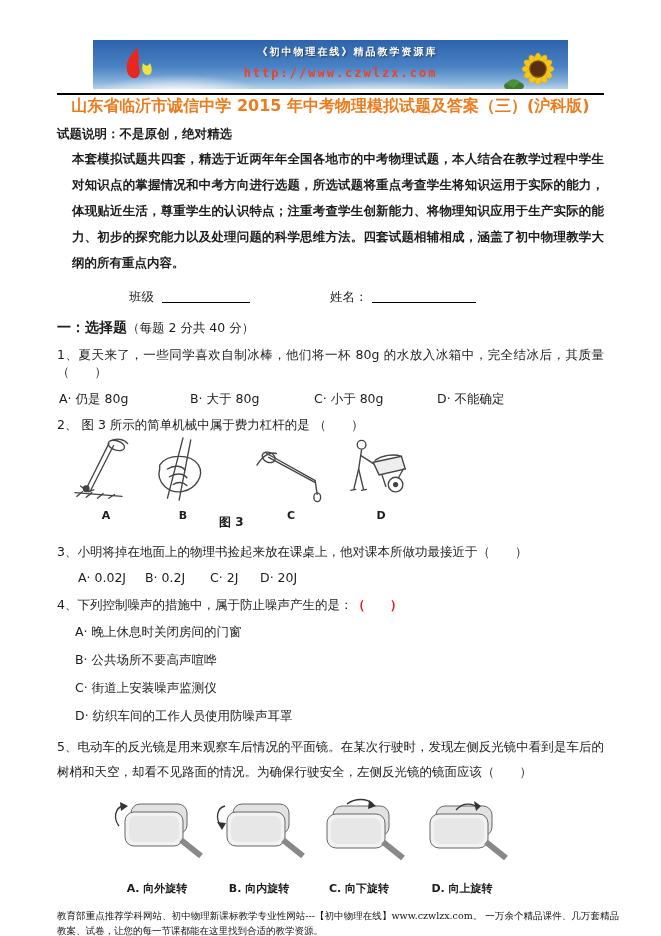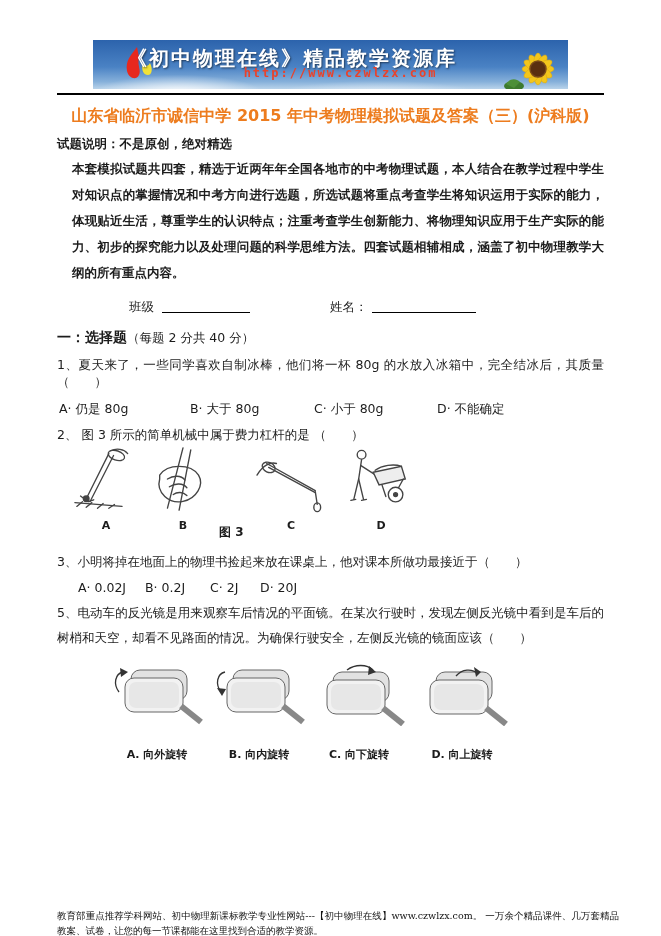--- a/index.html
+++ b/index.html
@@ -14,39 +14,39 @@
   
   .banner {
     position:relative; width:475px; height:49px; margin:40px auto 0;
     background:
       radial-gradient(ellipse 120px 26px at 18% 108%, rgba(255,255,255,.9), rgba(255,255,255,0) 70%),
       radial-gradient(ellipse 160px 22px at 60% 112%, rgba(255,255,255,.55), rgba(255,255,255,0) 65%),
       linear-gradient(180deg,#2c63ac 0%, #4a82c4 55%, #86b0da 85%, #b9d3ea 100%);
     overflow:hidden;
   }
   .banner-title {
-    position:absolute; left:0; right:0; top:5px; 
-    color:#fff; font-weight:bold; font-size:20px; letter-spacing:2px;
+    position:absolute; left:0; right:0; top:5px; text-align:center;
+    color:#fff; font-weight:bold; font-size:10px; letter-spacing:2px;
     text-shadow:1px 1px 2px rgba(0,0,0,.55);
     padding-left:34px;
   }
   .banner-url {
     position:absolute; left:0; right:0; top:26px; text-align:center;
     color:#e8432c; font-size:12px; letter-spacing:2px;
     font-family:"DejaVu Sans Mono", monospace; font-weight:bold;
     padding-left:20px;
   }
   .banner-logo { position:absolute; left:26px; top:5px; }
   .banner-flower { position:absolute; right:4px; top:6px; }
 
   .header-rule { border-top:2px solid #000; margin-top:4px; }
 
   
   .doc-title {
-    margin-top:10px; text-align:center;
+    margin-top:0; text-align:center;
     color:#ed7c1e; font-weight:bold; font-size:16px; line-height:21px;
   }
   .note { margin-top:10px; font-weight:bold; font-size:12.5px; }
   .intro {
     margin-top:3px; font-weight:bold; font-size:12.5px; line-height:26px;
     text-align:justify;
     margin-left:15px;
   }
   .exam-title { margin-top:7px; text-align:center; font-weight:bold; font-size:13.5px; }
   .exam-title .date { margin-left:28px; font-weight:bold; }
@@ -229,20 +229,31 @@
       </div>
     </div>
 
     <div class="q" id="q3">
       <div class="q-stem">3、小明将掉在地面上的物理书捡起来放在课桌上，他对课本所做功最接近于（　　）</div>
       <div class="opts-inline">
         <span>A·  0.02J</span><span>B·  0.2J</span><span>C·  2J</span><span>D·  20J</span>
       </div>
     </div>
 
+    <div class="q" id="q4">
+      <div class="q-stem">
+        <span>4、下列控制噪声的措施中，属于防止噪声产生的是：</span><span class="red">（　　）</span>
+      </div>
+      <div class="opts-list">
+        <div>A·  晚上休息时关闭房间的门窗</div>
+        <div>B·  公共场所不要高声喧哗</div>
+        <div>C·  街道上安装噪声监测仪</div>
+        <div>D·  纺织车间的工作人员使用防噪声耳罩</div>
+      </div>
+    </div>
 
     <div class="q" id="q5">
       <div class="q-stem">5、电动车的反光镜是用来观察车后情况的平面镜。在某次行驶时，发现左侧反光镜中看到是车后的树梢和天空，却看不见路面的情况。为确保行驶安全，左侧反光镜的镜面应该（　　）</div>
 
       <div class="fig-mirrors">
         <div class="mir-item" style="left:50px;">
           <svg width="92" height="62" viewBox="0 0 92 62">
             <rect x="20" y="6" width="56" height="30" rx="9" fill="#e2e2e2" stroke="#666"></rect>
             <rect x="14" y="14" width="58" height="34" rx="9" fill="#f2f2f2" stroke="#666"></rect>
             <rect x="18" y="18" width="50" height="26" rx="7" fill="#e7e7e7"></rect>

